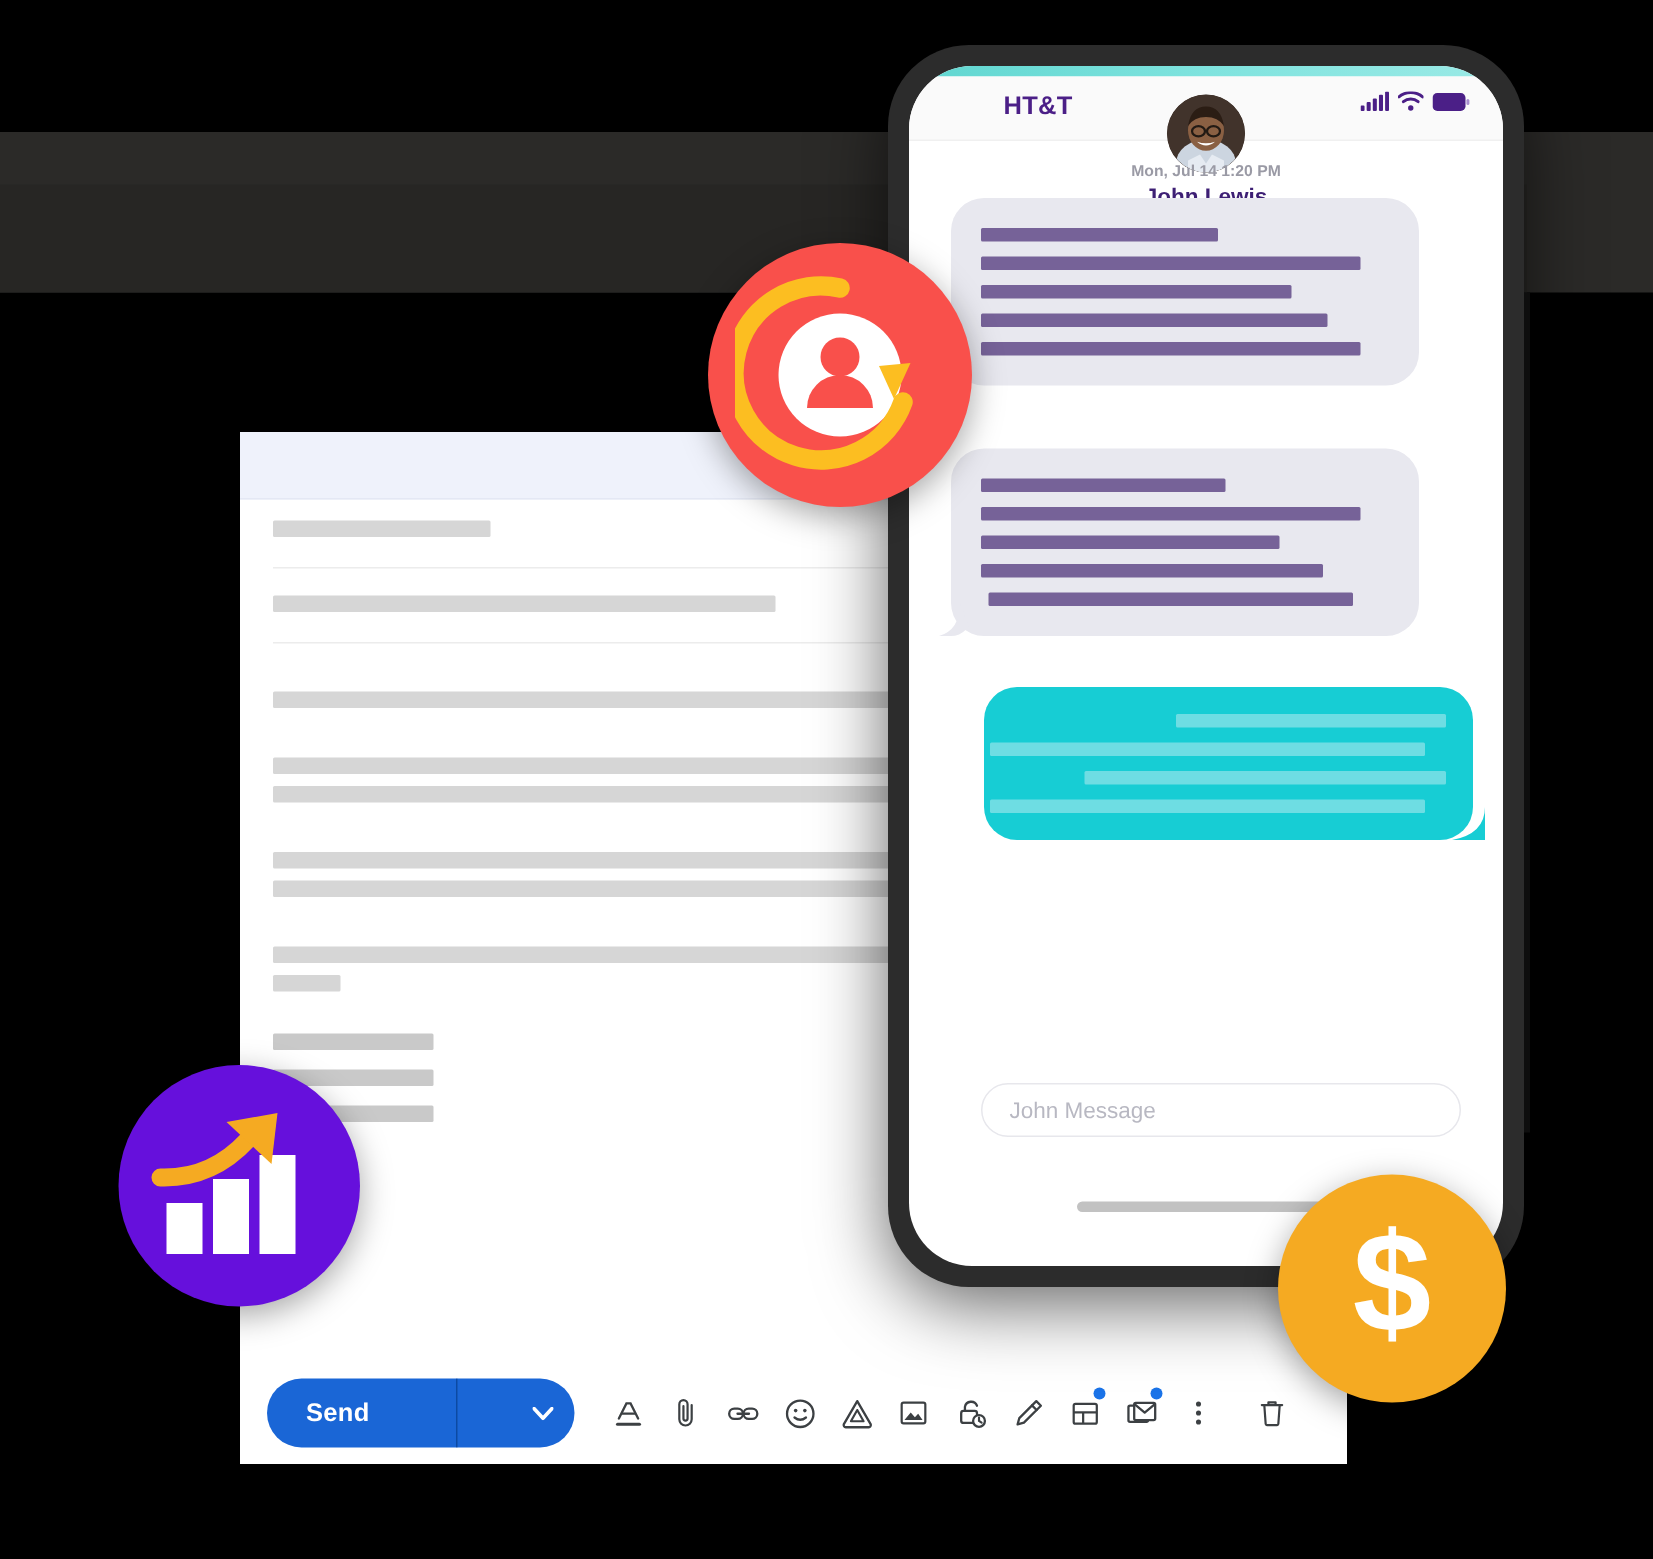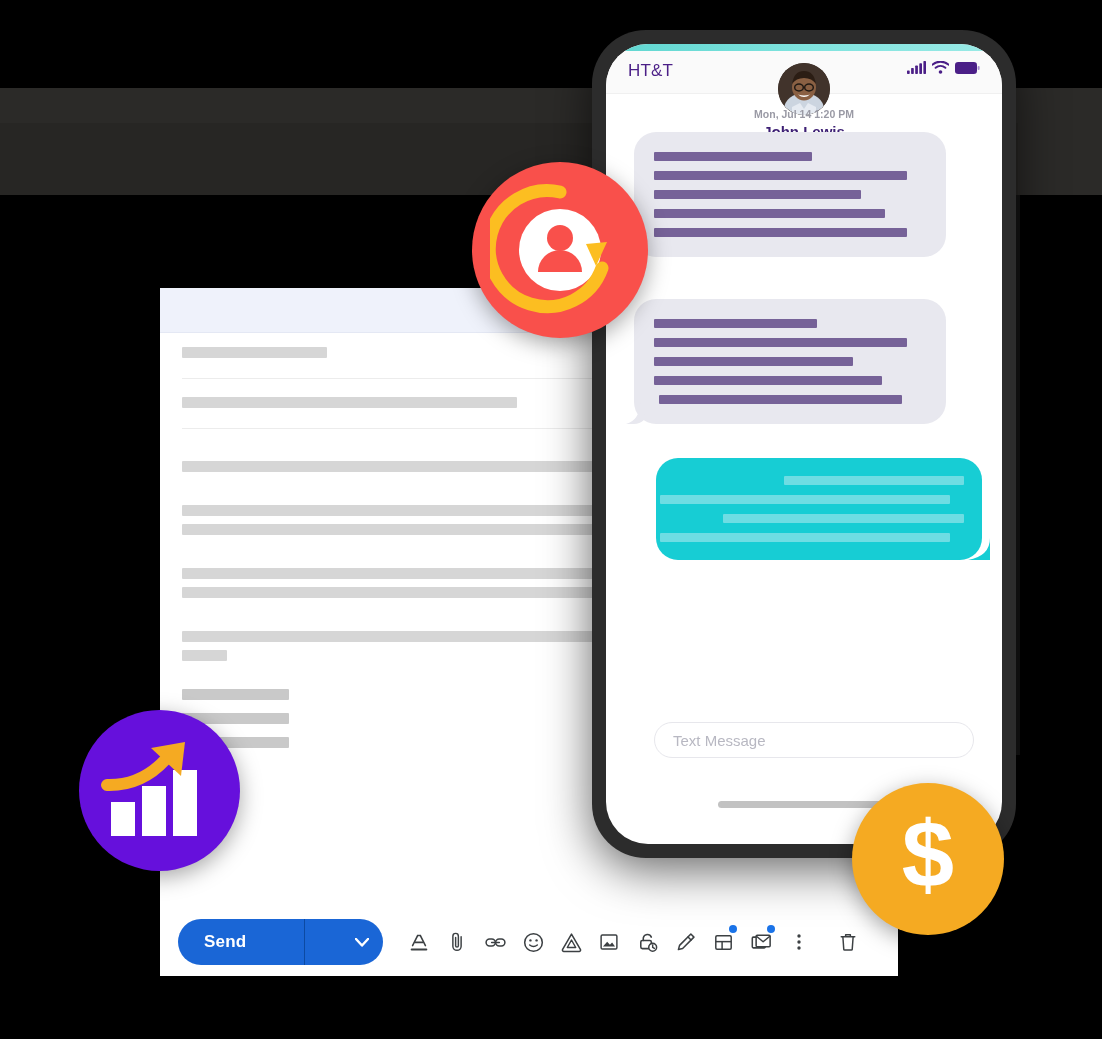--- a/index.html
+++ b/index.html
@@ -181,22 +181,23 @@
     border-bottom: 1px solid #f0f0f0;
   }
   #status-row {
     display: flex;
     align-items: flex-start;
     justify-content: space-between;
   }
   #carrier-label {
     color: #4b1f87;
     font-size: 17px;
-    font-weight: normal;
+    font-weight: bold;
     letter-spacing: 0.2px;
+    margin-left: 41px;
   }
   #status-icons { display: flex; align-items: center; gap: 6px; }
   #contact-block {
     position: absolute;
     left: 0; right: 0; top: 12px;
     text-align: center;
   }
   #avatar {
     width: 52px; height: 52px;
     border-radius: 50%;
@@ -557,21 +558,21 @@
 
       <div class="bubble bubble-out" style="margin-top:34px;padding:18px 18px;">
         <div class="line-out" style="width:62%;margin-left:38%;"></div>
         <div class="line-out" style="width:100%;margin-left:-5%;"></div>
         <div class="line-out" style="width:83%;margin-left:17%;"></div>
         <div class="line-out" style="width:100%;margin-left:-5%;"></div>
       </div>
     </div>
 
     <div id="msg-input">
-      <span>Text Message</span>
+      <span>John Message</span>
     </div>
 
     <div id="home-indicator"></div>
   </div>
 </div>
 
 <div class="badge-circle" id="badge-retention">
   <svg width="140" height="140" viewBox="0 0 140 140">
     <circle cx="70" cy="70" r="41" fill="#ffffff"></circle>
     <circle cx="70" cy="58" r="13" fill="#f9504b"></circle>

